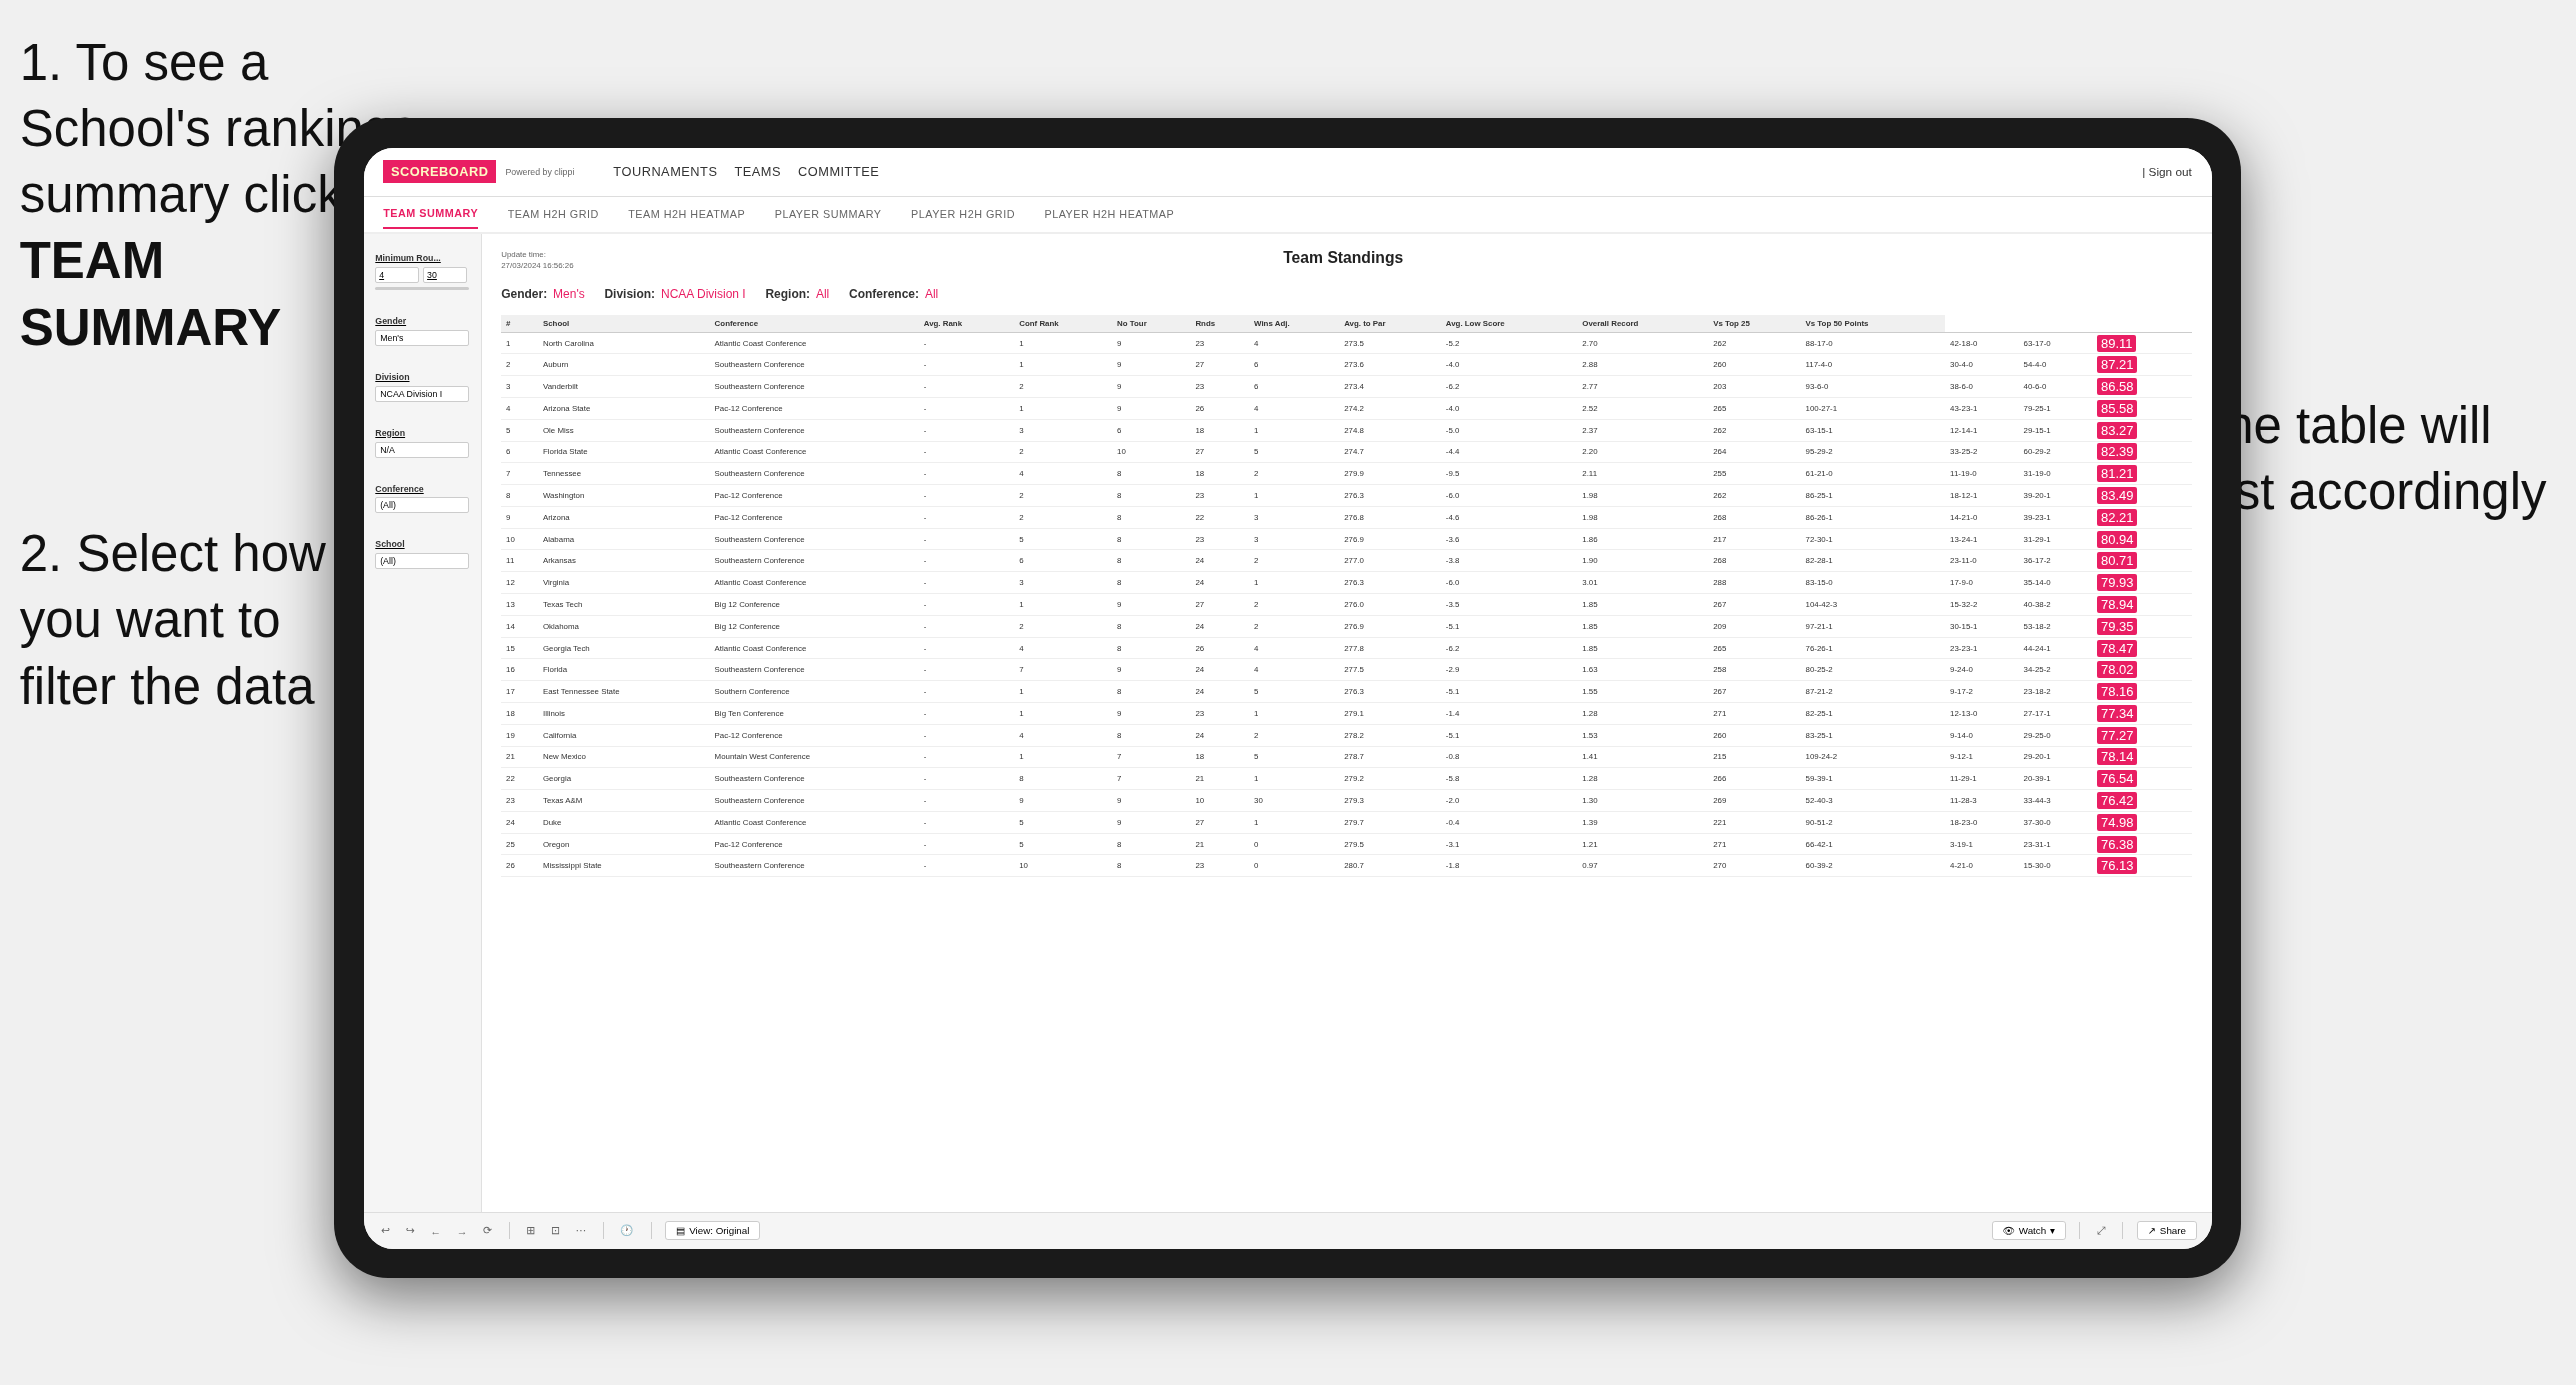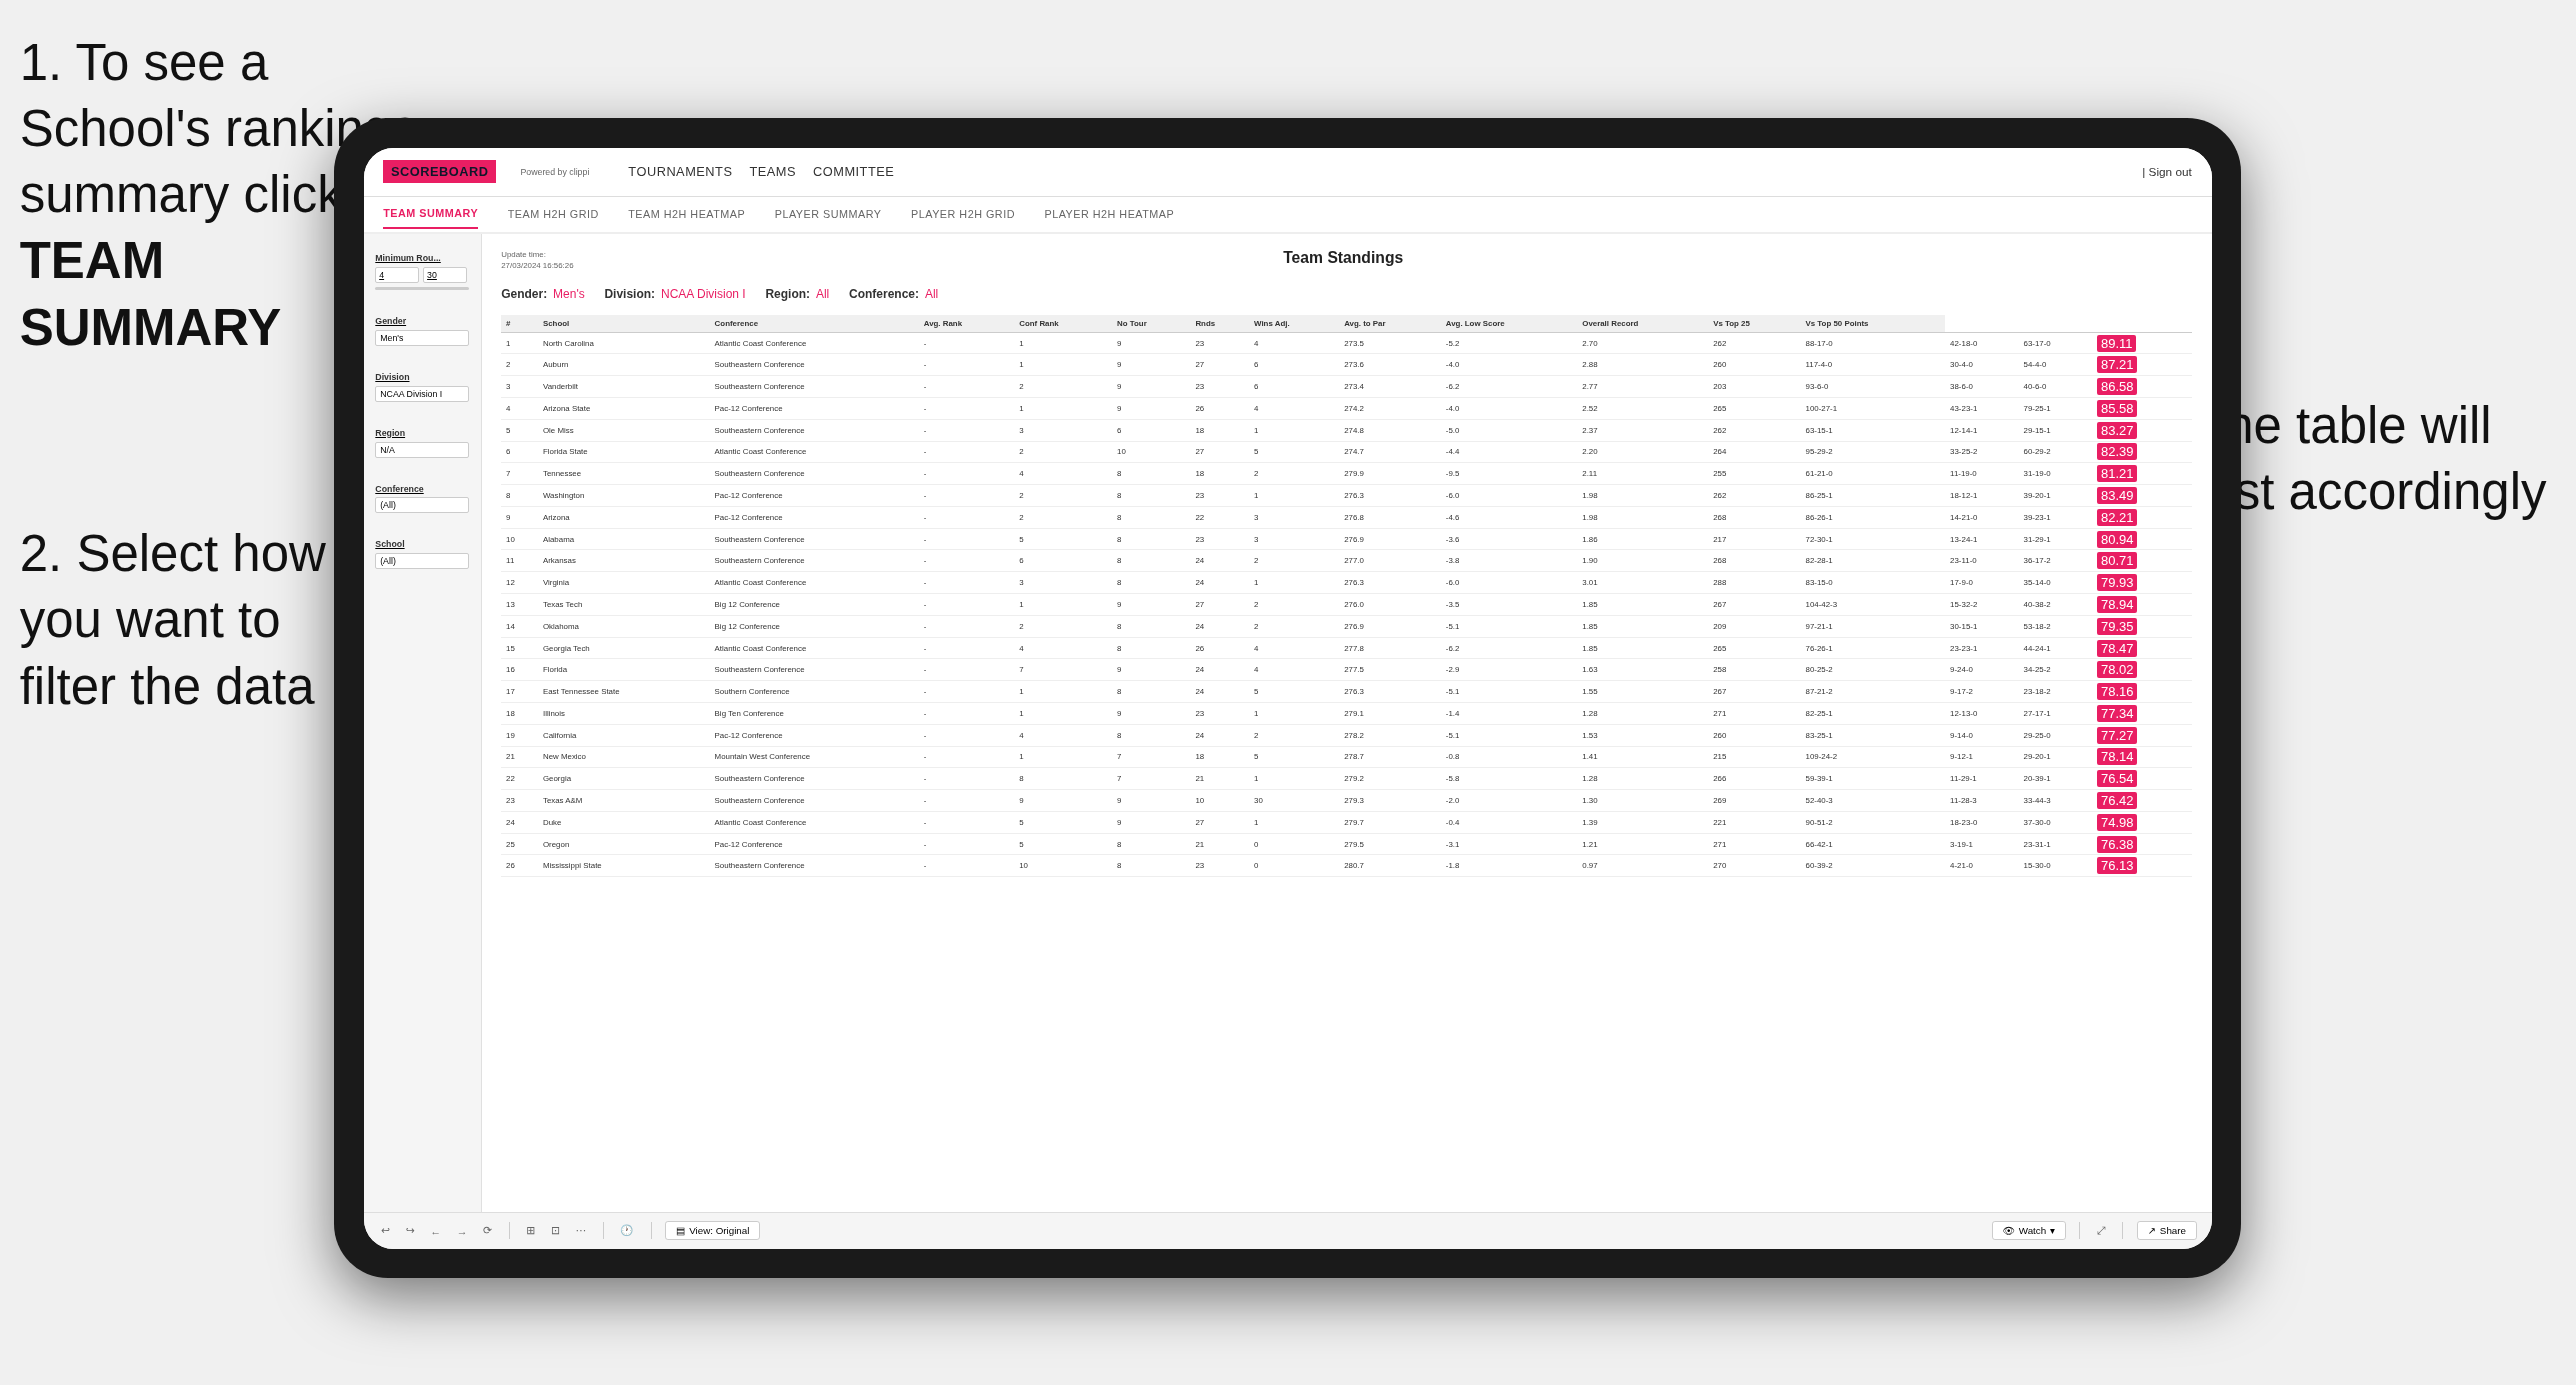--- a/index.html
+++ b/index.html
@@ -79,30 +79,30 @@
       height: 49px;
       flex-shrink: 0;
     }
     .logo-area {
       display: flex;
       align-items: center;
       margin-right: 39px;
     }
     .logo-scoreboard {
       background: #e91e63;
-      color: #0f172a;
+      color: #fef9c3;
       font-size: 12.8px;
       font-weight: 900;
       padding: 3.9px 7.9px;
       letter-spacing: 0.5px;
     }
     .logo-sub {
       font-size: 8.8px;
       color: #666;
-      margin-left: 24px;
+      margin-left: 9px;
     }
     .nav-items {
       display: flex;
       gap: 17px;
       flex: 1;
     }
     .nav-item {
       font-size: 12.8px;
       color: #333;
       text-transform: uppercase;

